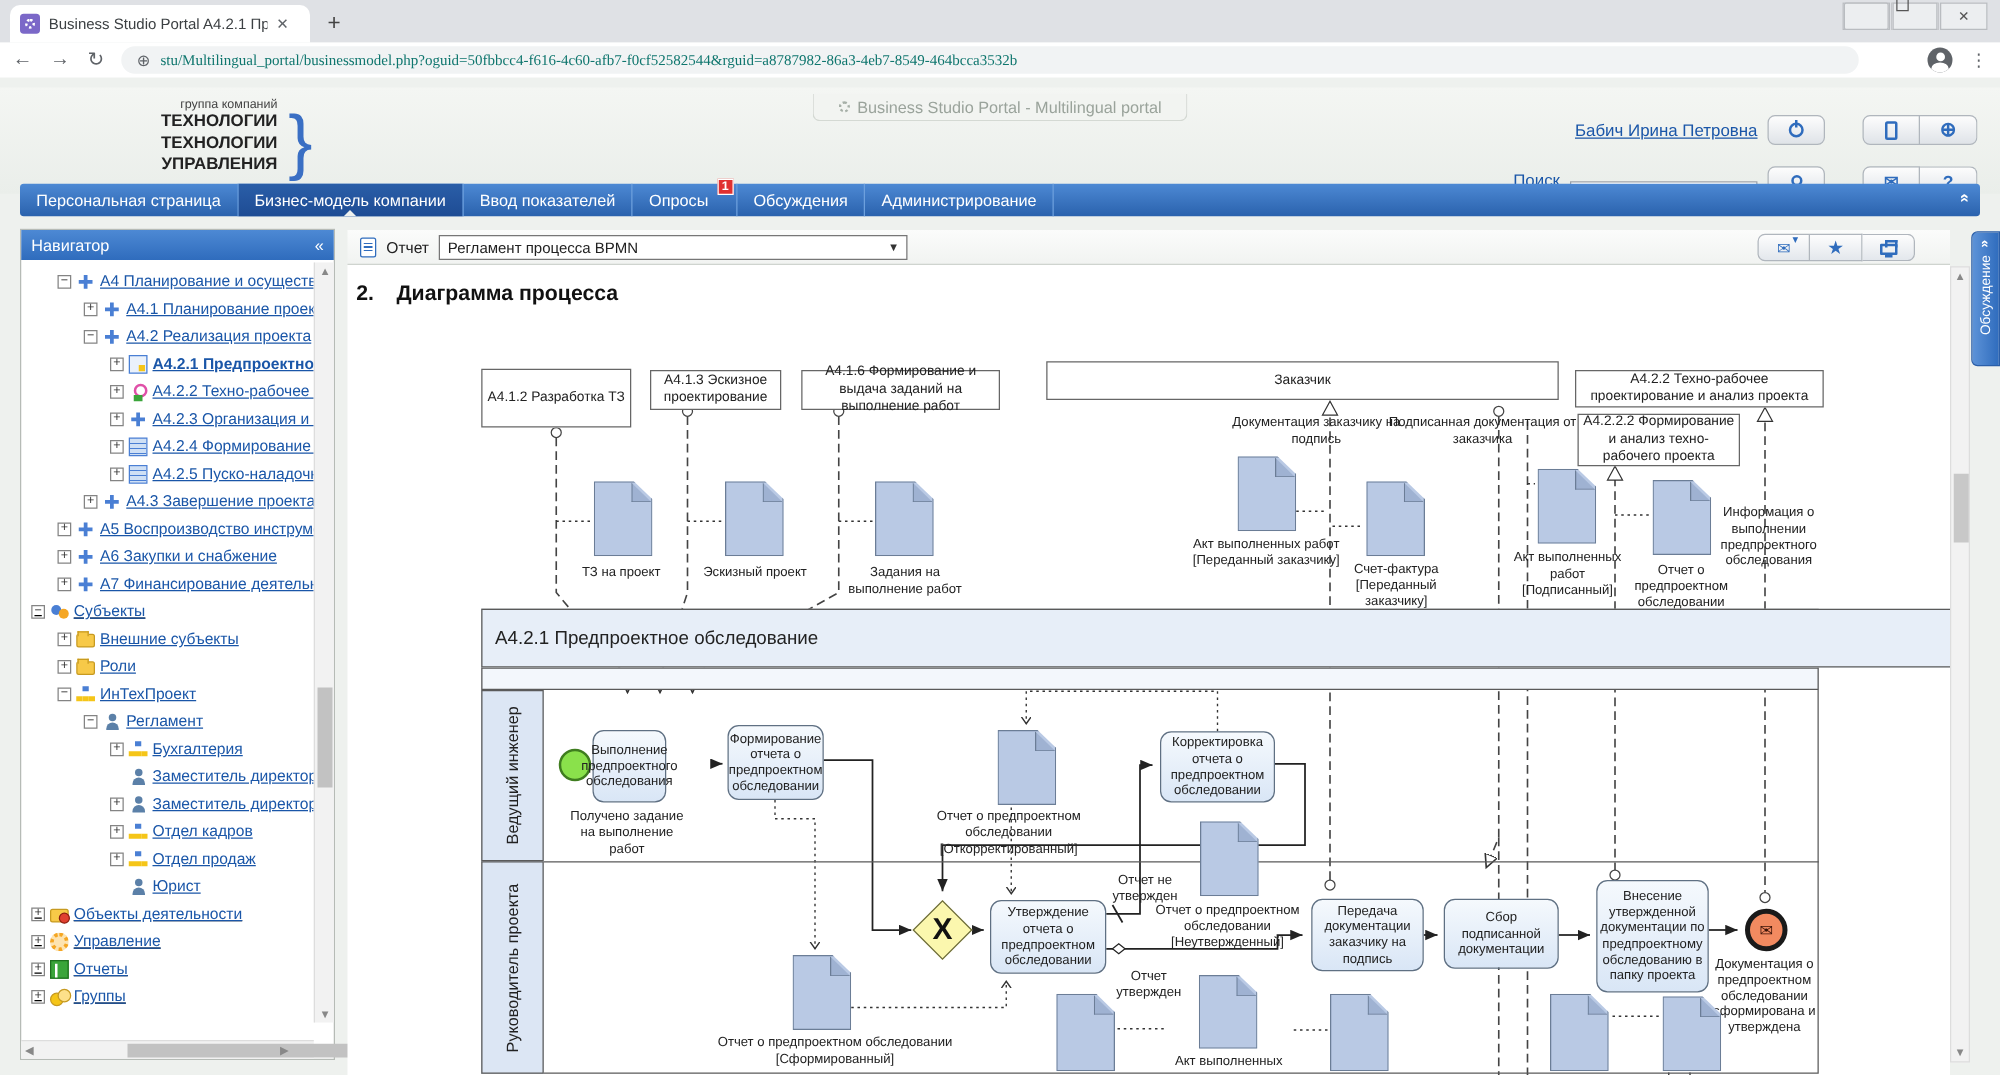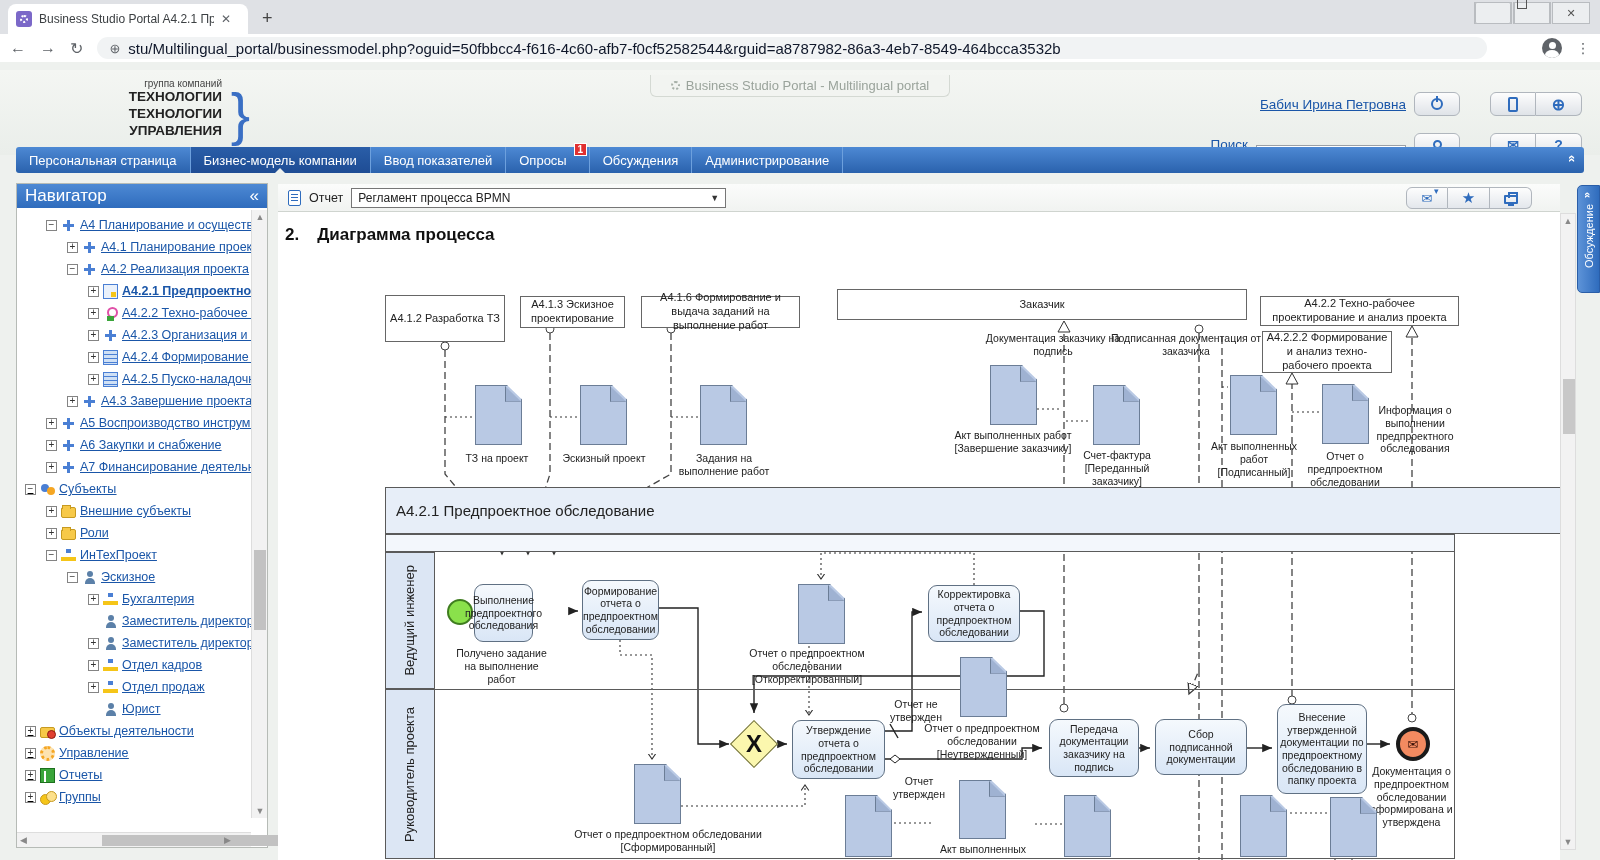--- a/index.html
+++ b/index.html
@@ -15,21 +15,21 @@
   #newtab { position:absolute; left:262px; top:8px; font-size:18px; color:#444; }
   #wincontrols { position:absolute; right:10px; top:2px; display:flex; gap:1px; }
   #wincontrols span { width:38px; height:22px; border:1px solid #b9bcc0; background:#eceef0; display:flex; align-items:center; justify-content:center; font-size:11px; color:#555; }
   .restore-box { width:8px; height:8px; border:1px solid #555; position:relative; background:#eceef0; }
   .restore-box::before { content:""; position:absolute; left:2px; top:-4px; width:8px; height:8px; border:1px solid #555; }
   .min-bar { width:12px; height:5px; border:1px solid #555; border-radius:2px; }
   #addressbar { position:absolute; left:0; top:34px; width:1600px; height:28px; background:#fff; display:flex; align-items:center; padding:0 10px; gap:14px; }
   .navglyph { font-size:16px; color:#5f6368; }
   #urlbox { flex:0 0 1390px; height:22px; background:#f1f3f4; border-radius:11px; display:flex; align-items:center; padding:0 12px; gap:8px; }
   #urlbox .globe { font-size:13px; color:#5f6368; }
-  #url { font-size:15px; color:#0f172a; white-space:nowrap; overflow:hidden; }
+  #url { font-size:12px; color:#0f766e; white-space:nowrap; overflow:hidden;font-family:Liberation Serif, serif; }
   #avatar { width:20px; height:20px; border-radius:50%; background:#5f6368; position:relative; overflow:hidden; flex:none; }
   #avatar::before { content:""; position:absolute; left:6.5px; top:4px; width:7px; height:7px; border-radius:50%; background:#fff; }
   #avatar::after { content:""; position:absolute; left:3px; top:12px; width:14px; height:10px; border-radius:50%; background:#fff; }
   .dots { font-size:14px; color:#5f6368; letter-spacing:0; }
 
   
   #pheader { position:absolute; left:0; top:70px; width:1600px; height:85px; background:linear-gradient(#f4f6f3,#eaeeea); }
   #logo { position:absolute; left:20px; top:8px; width:230px; text-align:right; }
   #logo .small { font-size:10px; color:#444; margin-right:28px; }
   #logo .big { font-size:13.5px; font-weight:bold; color:#222; line-height:1.25; margin-right:28px; }
@@ -56,21 +56,21 @@
   
   #nav { position:absolute; left:16px; top:147px; width:1568px; height:26px; background:linear-gradient(#4d89d4,#2a62ad); border-radius:3px; display:flex; align-items:stretch; }
   .nav-item { position:relative; display:flex; align-items:center; padding:0 13px; color:#fff; font-size:13px; border-right:1px solid #6da0dd; cursor:pointer; }
   .nav-item.active { background:linear-gradient(#2a5ea8,#1e4c94); }
   .nav-item.active::after { content:""; position:absolute; left:50%; bottom:0; margin-left:-5px; border:5px solid transparent; border-bottom-color:#eef1ee; }
   .nav-badge { position:absolute; right:2px; top:-4px; background:#e03030; color:#fff; font-size:10px; font-weight:bold; width:13px; height:13px; display:flex; align-items:center; justify-content:center; border:1px solid #fff; }
   #nav-collapse { position:absolute; right:8px; top:4px; color:#fff; font-size:13px; transform:rotate(90deg); font-weight:bold; }
 
   
   #sidebar { position:absolute; left:16px; top:183px; width:252px; height:665px; background:#fff; border:1px solid #b6bbb6; }
-  #sb-head { height:24px; background:linear-gradient(#4d89d4,#2f6cbd); color:#fff; font-size:17px; display:flex; align-items:center; justify-content:space-between; padding:0 8px;text-align:right; }
+  #sb-head { height:24px; background:linear-gradient(#4d89d4,#2f6cbd); color:#fff; font-size:13px; display:flex; align-items:center; justify-content:space-between; padding:0 8px;text-align:right; }
   #sb-tree { position:absolute; left:0; top:26px; width:234px; height:608px; overflow:hidden; padding-top:4px; }
   .trow { display:flex; align-items:center; height:22px; gap:4px; white-space:nowrap; }
   .trow a { color:#1a56a8; font-size:12.5px; text-decoration:underline; }
   .trow.bold a { font-weight:bold; }
   .lv1 { padding-left:8px;text-decoration:underline; } .lv2 { padding-left:29px; } .lv3 { padding-left:50px; } .lv4 { padding-left:71px; }
   .exp { width:11px; height:11px; border:1px solid #848484; background:#fff; font-size:10px; line-height:8px; text-align:center; color:#333; flex:none; }
   .exp.plus::before { content:"+"; } .exp.minus::before { content:"−"; }
   .exp.none { border:none; }
   .ic { width:15px; height:15px; position:relative; flex:none; display:inline-block; }
   .ic-process::before { content:""; position:absolute; left:6px; top:2px; width:3px; height:11px; background:#4a7fd4; }
@@ -338,21 +338,21 @@
         <a href="#">Роли</a>
       </div>
     <div class="trow lv2">
         <span class="exp minus"></span>
         <span class="ic ic-org"></span>
         <a href="#">ИнТехПроект</a>
       </div>
     <div class="trow lv3">
         <span class="exp minus"></span>
         <span class="ic ic-person"></span>
-        <a href="#">Эскизное</a>
+        <a href="#">Регламент</a>
       </div>
     <div class="trow lv4">
         <span class="exp plus"></span>
         <span class="ic ic-org"></span>
         <a href="#">Бухгалтерия</a>
       </div>
     <div class="trow lv4">
         <span class="exp none"></span>
         <span class="ic ic-person"></span>
         <a href="#">Заместитель директора по ка</a>
@@ -511,21 +511,21 @@
   <div class="dlabel" style="left:828px;top:120px;width:160px">Подписанная документация от заказчика</div>
   <div class="dlabel" style="left:1092px;top:192px;width:90px">Информация о выполнении предпроектного обследования</div>
 
   <div class="bpmn-doc" style="left:197px;top:173px;height:60px"></div>
   <div class="dlabel" style="left:169px;top:240px;width:100px">ТЗ на проект</div>
   <div class="bpmn-doc" style="left:302px;top:173px;height:60px"></div>
   <div class="dlabel" style="left:276px;top:240px;width:100px">Эскизный проект</div>
   <div class="bpmn-doc" style="left:422px;top:173px;height:60px"></div>
   <div class="dlabel" style="left:391px;top:240px;width:110px">Задания на выполнение работ</div>
   <div class="bpmn-doc" style="left:712px;top:153px;height:60px"></div>
-  <div class="dlabel" style="left:675px;top:217px;width:120px">Акт выполненных работ [Завершение заказчику]</div>
+  <div class="dlabel" style="left:675px;top:217px;width:120px">Акт выполненных работ [Переданный заказчику]</div>
   <div class="bpmn-doc" style="left:815px;top:173px;height:60px"></div>
   <div class="dlabel" style="left:784px;top:237px;width:110px">Счет-фактура [Переданный заказчику]</div>
   <div class="bpmn-doc" style="left:952px;top:163px;height:60px"></div>
   <div class="dlabel" style="left:926px;top:228px;width:100px">Акт выполненных работ [Подписанный]</div>
   <div class="bpmn-doc" style="left:1044px;top:172px;height:60px"></div>
   <div class="dlabel" style="left:1012px;top:238px;width:110px">Отчет о предпроектном обследовании</div>
 
   <div class="pool-outline"></div>
   <div class="pool-title">
       <span>А4.2.1 Предпроектное обследование</span>

